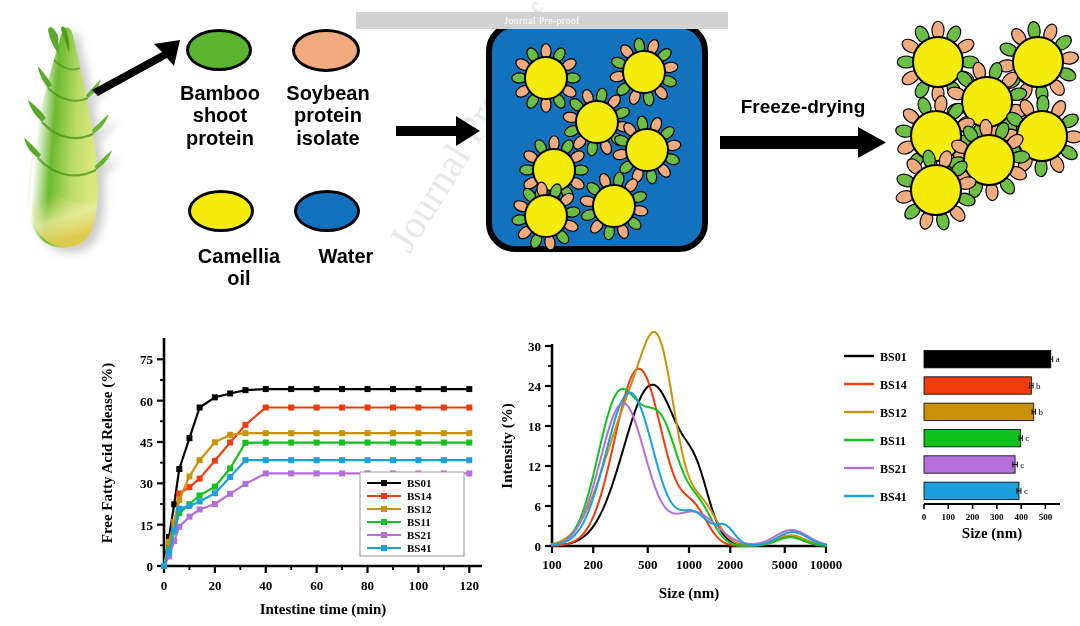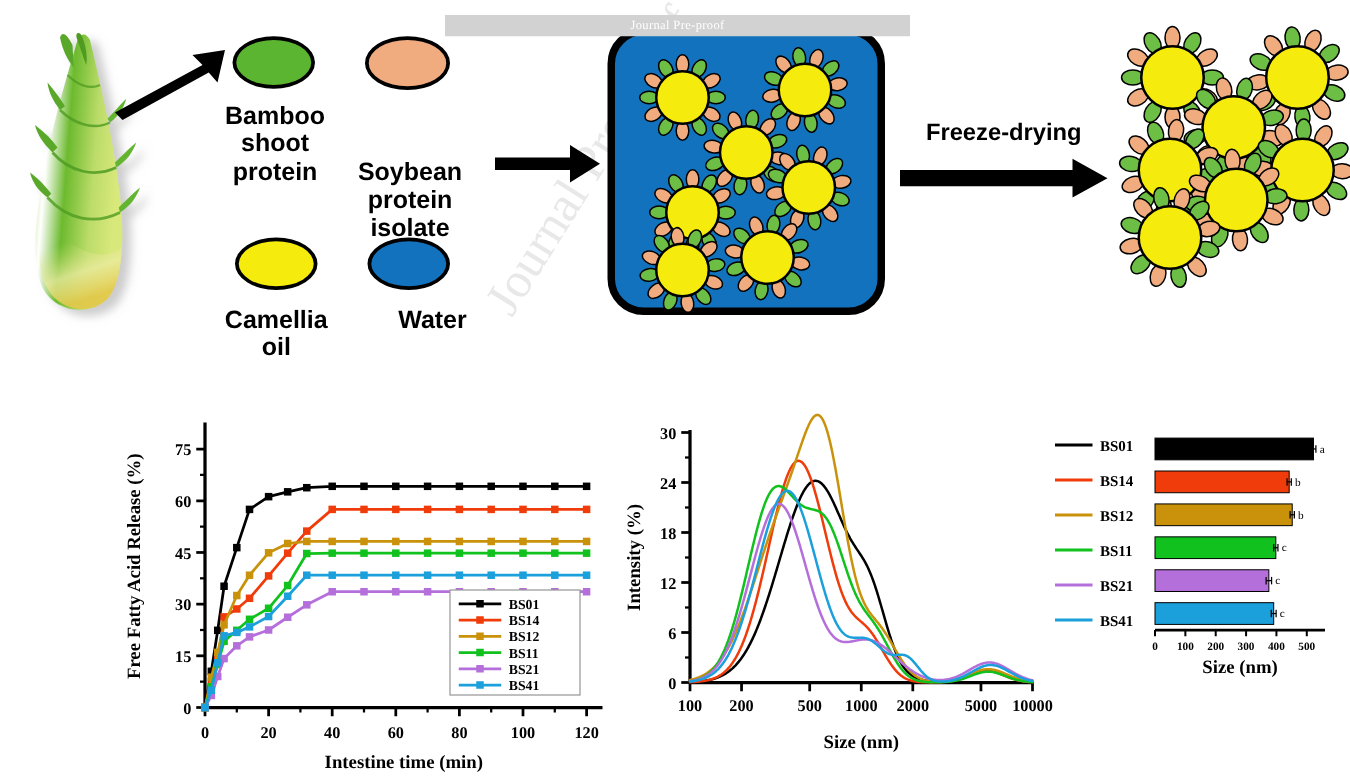--- a/index.html
+++ b/index.html
@@ -138,28 +138,28 @@
   </div>
 
   <div class="oval" style="left:186px;top:29px;width:66px;height:42px;background:#5cb531;z-index:6;"></div>
   <div class="flow-label ingredient-label" style="left:170px;top:82px;width:100px;z-index:6;">
     <div>Bamboo</div>
     <div>shoot</div>
     <div>protein</div>
   </div>
 
   <div class="oval" style="left:292px;top:29px;width:68px;height:43px;background:#f0ab7f;z-index:6;"></div>
-  <div class="flow-label ingredient-label" style="left:278px;top:82px;width:100px;z-index:6;margin-top:45px;">
+  <div class="flow-label ingredient-label" style="left:278px;top:82px;width:100px;z-index:6;">
     <div>Soybean</div>
     <div>protein</div>
     <div>isolate</div>
   </div>
 
   <div class="oval" style="left:188px;top:190px;width:66px;height:42px;background:#f5ec0d;z-index:6;"></div>
-  <div class="flow-label ingredient-label" style="left:171px;top:245px;width:100px;z-index:6;">
+  <div class="flow-label ingredient-label" style="left:189px;top:245px;width:100px;z-index:6;">
     <div>Camellia</div>
     <div>oil</div>
   </div>
 
   <div class="oval" style="left:294px;top:190px;width:66px;height:42px;background:#1272bd;z-index:6;"></div>
   <div class="flow-label ingredient-label" style="left:296px;top:245px;width:100px;z-index:6;">
     <div>Water</div>
   </div>
 
   <div class="abs" style="left:394px;top:112px;width:90px;height:40px;z-index:7;">

